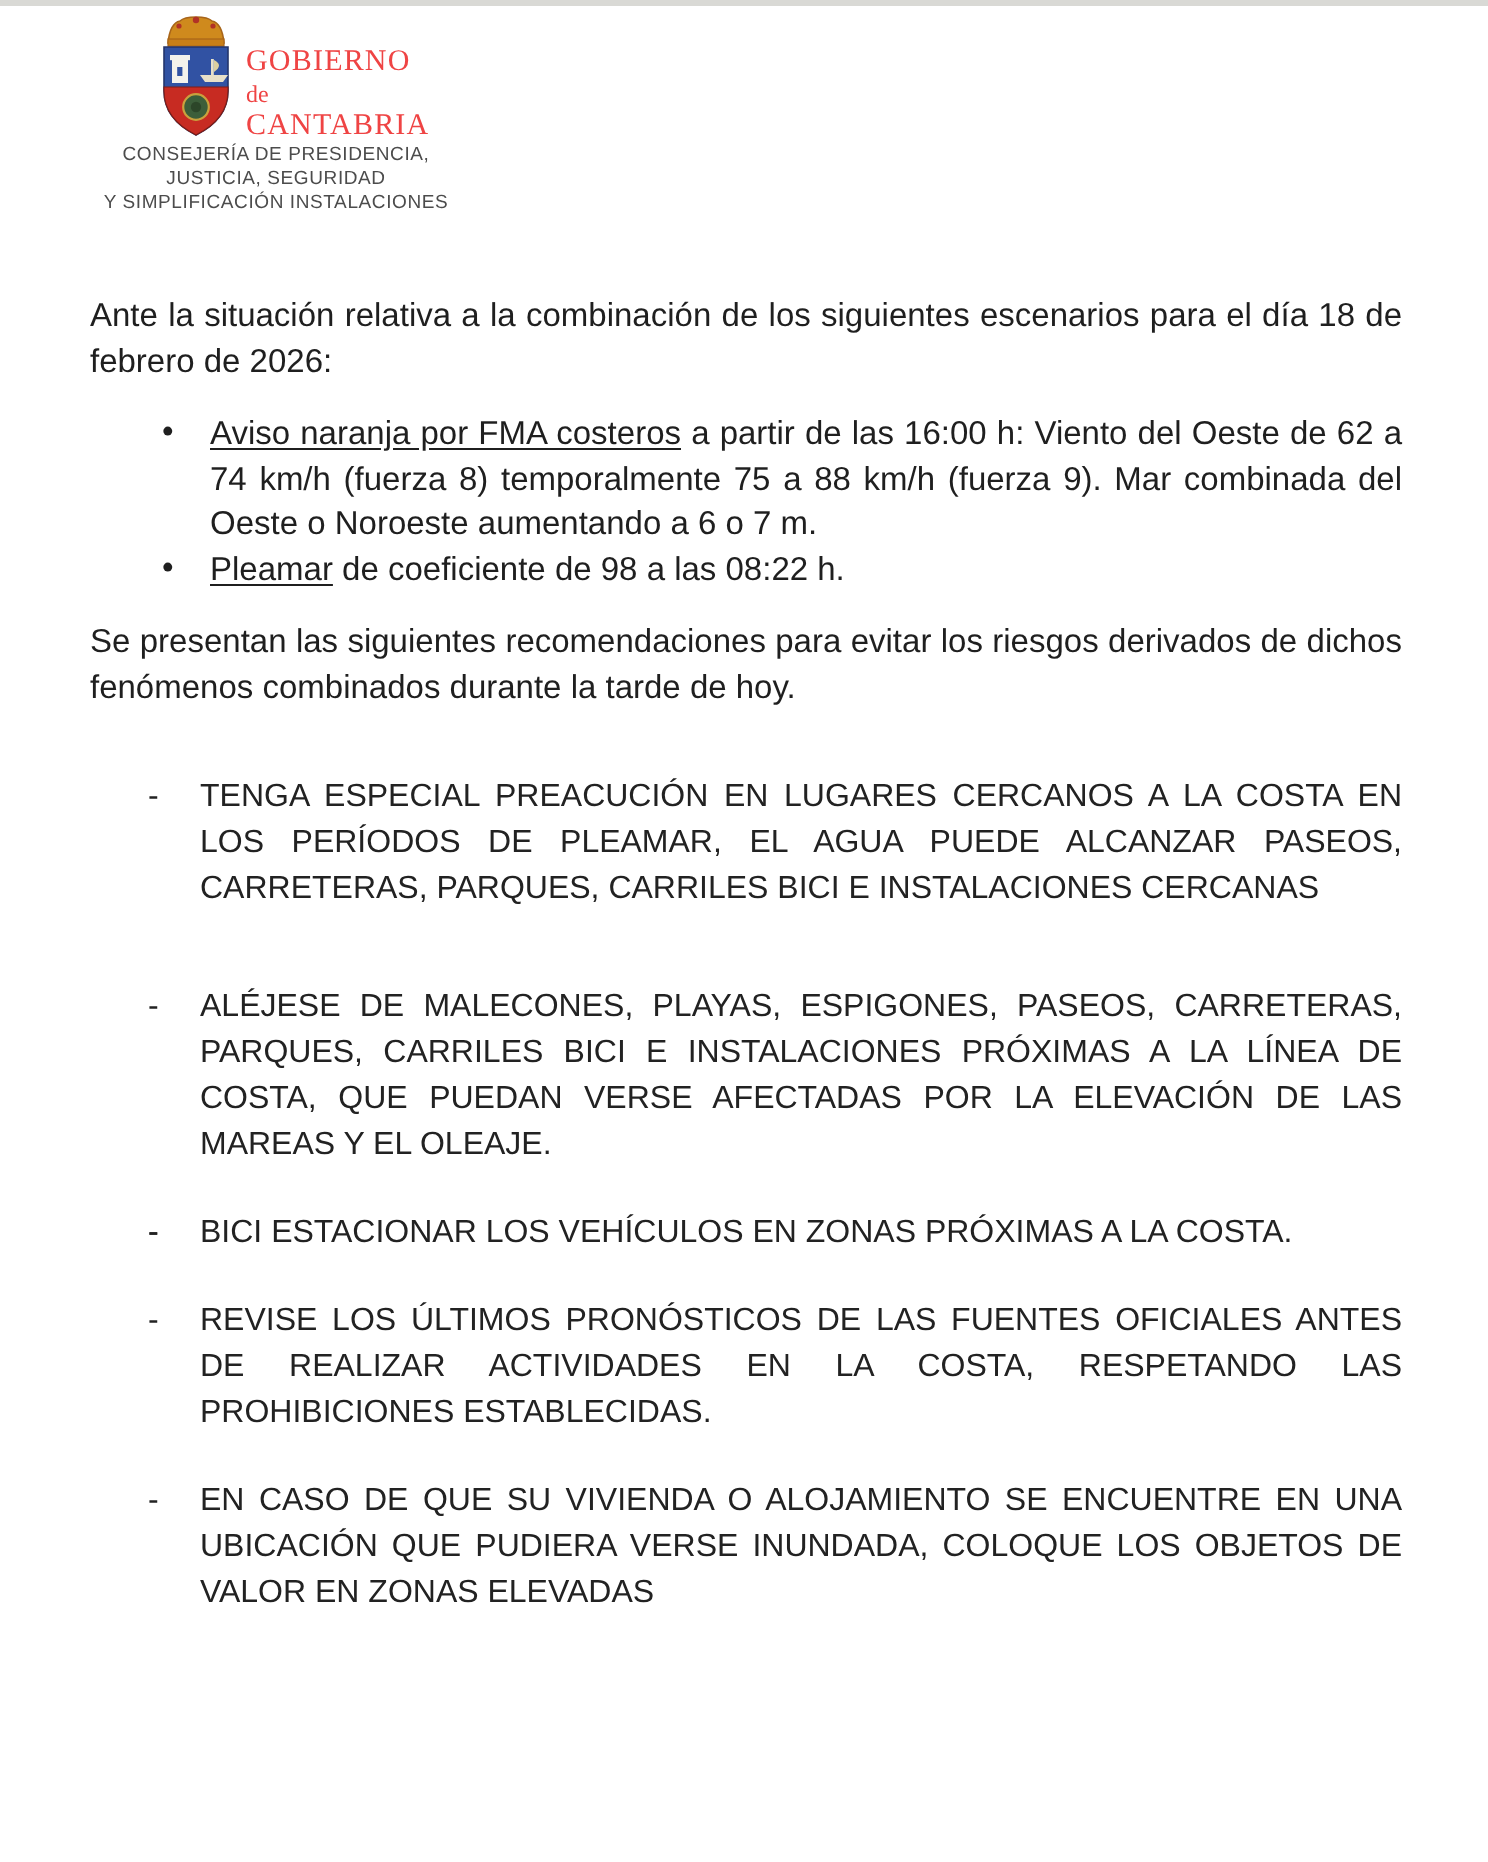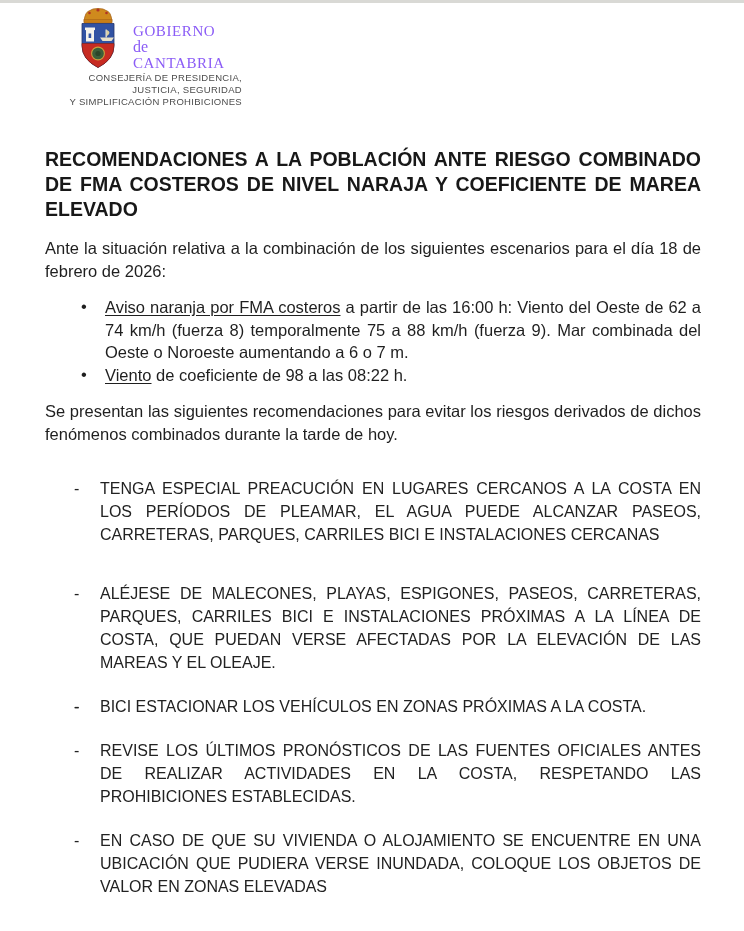--- a/index.html
+++ b/index.html
@@ -18,29 +18,29 @@
   }
   .scan-edge{
     position:absolute;top:0;left:0;width:744px;height:3px;
     background:#d9d9d5;
   }
   
   .crest{
     position:absolute;left:76px;top:7px;width:44px;height:63px;
   }
   .gov-wordmark{
-    position:absolute;left:133px;top:23px;
+    position:absolute;left:123px;top:23px;
     font-family:"Liberation Serif", serif;
-    color:#8b5cf6;line-height:16px;
+    color:#ef4444;line-height:16px;
   }
   .gov-line1,.gov-line3{font-size:15px;letter-spacing:0.6px;}
-  .gov-line2{font-size:16px;}
+  .gov-line2{font-size:12px;}
   .department{
     position:absolute;left:34px;top:72px;width:208px;
-    text-align:right;
+    text-align:center;
     font-size:9.5px;line-height:12px;
     color:#4c4c4c;letter-spacing:0.3px;
   }
   
   .content{
     position:absolute;left:45px;top:147px;width:656px;
   }
   .doc-title{
     margin:0 0 15px 0;
     font-size:19.5px;font-weight:bold;
@@ -112,35 +112,34 @@
 
   <div class="gov-wordmark">
     <div class="gov-line1">GOBIERNO</div>
     <div class="gov-line2">de</div>
     <div class="gov-line3">CANTABRIA</div>
   </div>
 
   <div class="department">
     <div>CONSEJERÍA DE PRESIDENCIA,</div>
     <div>JUSTICIA, SEGURIDAD</div>
-    <div>Y SIMPLIFICACIÓN PROHIBICIONES</div>
+    <div>Y SIMPLIFICACIÓN INSTALACIONES</div>
   </div>
 
   <div class="content">
 
-    <h1 class="doc-title">RECOMENDACIONES A LA POBLACIÓN ANTE RIESGO COMBINADO DE FMA COSTEROS DE NIVEL NARAJA Y COEFICIENTE DE MAREA ELEVADO</h1>
 
     <p class="para intro">Ante la situación relativa a la combinación de los siguientes escenarios para el día 18 de febrero de 2026:</p>
 
     <div class="bullet-list">
       <div class="bullet-item">
         <span class="marker">•</span><span class="u-lead">Aviso naranja por FMA costeros</span><span> a partir de las 16:00 h:  Viento del Oeste de 62 a 74 km/h (fuerza 8) temporalmente 75 a 88 km/h (fuerza 9). Mar combinada del Oeste o Noroeste aumentando a 6 o 7 m.</span>
       </div>
       <div class="bullet-item">
-        <span class="marker">•</span><span class="u-lead">Viento</span><span> de coeficiente de 98 a las 08:22 h.</span>
+        <span class="marker">•</span><span class="u-lead">Pleamar</span><span> de coeficiente de 98 a las 08:22 h.</span>
       </div>
     </div>
 
     <p class="para">Se presentan las siguientes recomendaciones para evitar los riesgos derivados de dichos fenómenos combinados durante la tarde de hoy.</p>
 
     <div class="rec-list">
       <div class="rec-item gap-large">
         <span class="marker">-</span><span>TENGA ESPECIAL PREACUCIÓN EN LUGARES CERCANOS A LA COSTA EN LOS PERÍODOS DE PLEAMAR, EL AGUA PUEDE ALCANZAR PASEOS, CARRETERAS, PARQUES, CARRILES BICI E INSTALACIONES CERCANAS</span>
       </div>
       <div class="rec-item">

